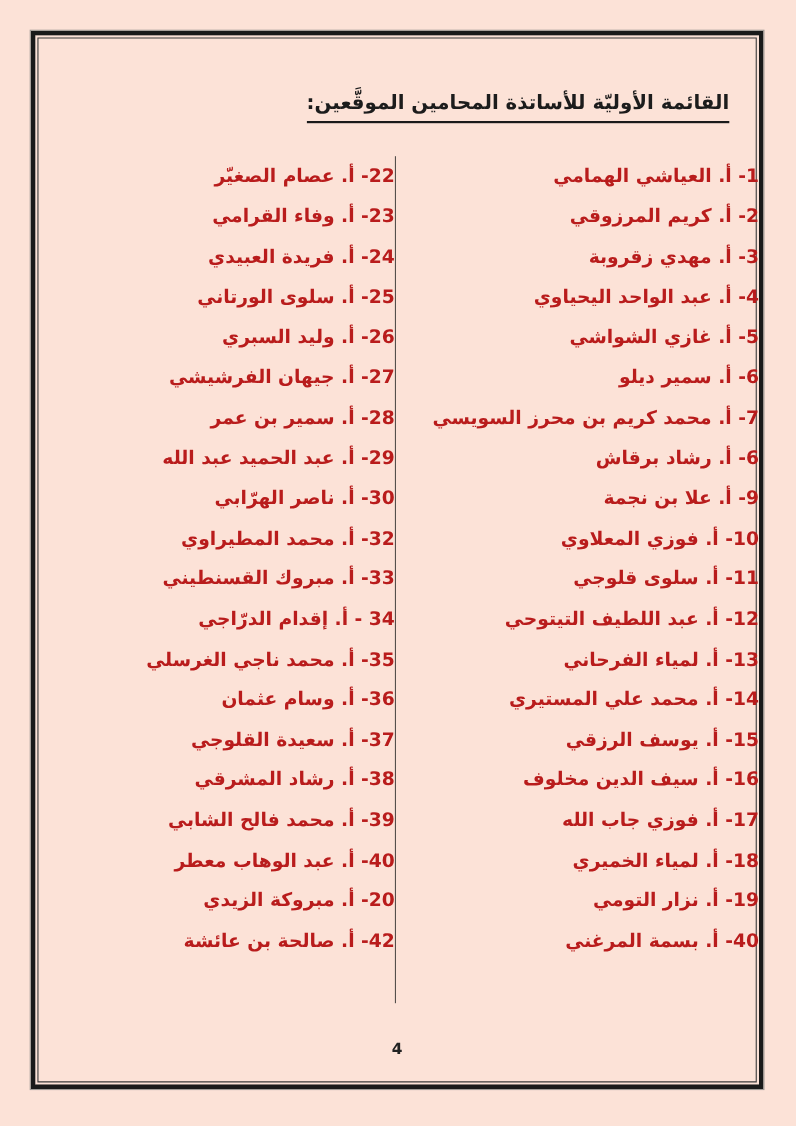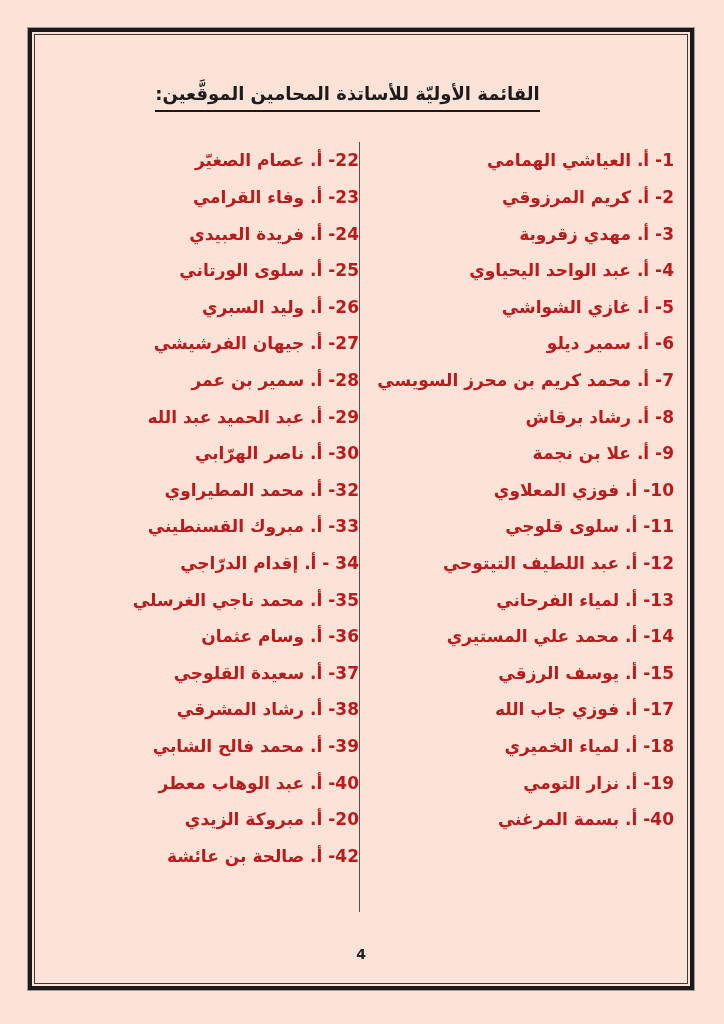--- a/index.html
+++ b/index.html
@@ -24,21 +24,21 @@
     outline: 1px solid #9f9a95;
     
     box-shadow: inset 0 0 0 2px #fce2d7, inset 0 0 0 3px #3a3a3a;
   }
   .frame-inner {
     position: relative;
     width: 100%; height: 100%;
     padding-top: 49px;
   }
   .title-row {
-    text-align: center;
+    text-align: right;
     padding-right: 27px;
   }
   .title {
     display: inline-block;
     font-size: 18px;
     font-weight: 700;
     line-height: 1.4;
     border-bottom: 2px solid #1a1a1a;
     padding-bottom: 4px;
     letter-spacing: 0;
@@ -46,21 +46,21 @@
   .columns {
     display: flex;
     flex-direction: row;
     margin-top: 30px;
     align-items: flex-start;
   }
   .col { text-align: right; }
   .col-first {            
     width: 330px;
     padding-left: 2px;
-    padding-right: 16px;
+    padding-right: 0;
   }
   .col-first .entry { padding-left: 26px; }
   .divider {
     width: 1px;
     height: 770px;
     background: #55504c;
     flex: 0 0 1px;
   }
   .col-second {           
     flex: 1;
@@ -100,28 +100,29 @@
       <div class="columns">
 
         <div class="col col-first">
           <div class="entry">1- أ. العياشي الهمامي</div>
           <div class="entry">2- أ. كريم المرزوقي</div>
           <div class="entry">3- أ. مهدي زقروبة</div>
           <div class="entry">4- أ. عبد الواحد اليحياوي</div>
           <div class="entry">5- أ. غازي الشواشي</div>
           <div class="entry">6- أ. سمير ديلو</div>
           <div class="entry">7- أ. محمد كريم بن محرز السويسي</div>
-          <div class="entry">8- أ. رشاد برقاش</div>
+          <div class="entry">6- أ. رشاد برقاش</div>
           <div class="entry">9- أ. علا بن نجمة</div>
           <div class="entry">10- أ. فوزي المعلاوي</div>
           <div class="entry">11- أ. سلوى قلوجي</div>
           <div class="entry">12- أ. عبد اللطيف التيتوحي</div>
           <div class="entry">13- أ. لمياء الفرحاني</div>
           <div class="entry">14- أ. محمد علي المستيري</div>
           <div class="entry">15- أ. يوسف الرزقي</div>
+          <div class="entry">16- أ. سيف الدين مخلوف</div>
           <div class="entry">17- أ. فوزي جاب الله</div>
           <div class="entry">18- أ. لمياء الخميري</div>
           <div class="entry">19- أ. نزار التومي</div>
           <div class="entry">40- أ. بسمة المرغني</div>
         </div>
 
         <div class="divider"></div>
 
         <div class="col col-second">
           <div class="entry">22- أ. عصام الصغيّر</div>

